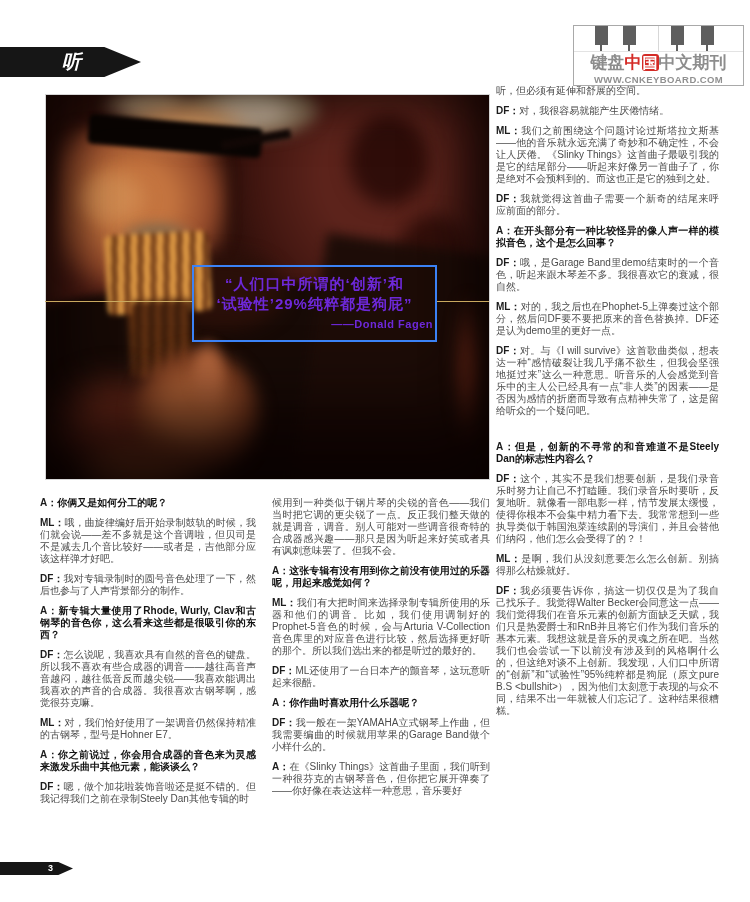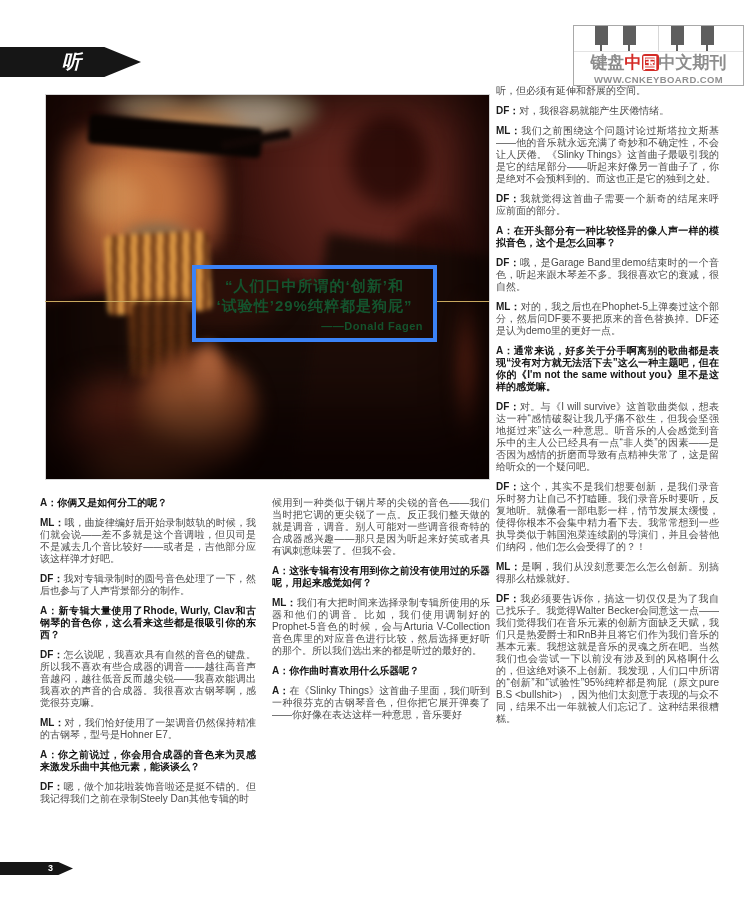--- a/index.html
+++ b/index.html
@@ -91,21 +91,21 @@
   .ph-glow{left:30px;top:345px;width:130px;height:60px;border-radius:50%;
     background:radial-gradient(ellipse,#9c4d28 30%,rgba(100,45,22,0) 80%);filter:blur(10px);}
   .ph-vignette{left:0;top:0;width:443px;height:384px;
     box-shadow:inset 0 -60px 70px 10px rgba(8,2,1,.75), inset 0 0 50px 12px rgba(10,3,2,.55);}
   
   .quote-rule{position:absolute;top:301px;height:1px;background:#c9a95f;}
   .rule-left{left:45px;width:147px;}
   .rule-right{left:437px;width:52px;}
   .quote-box{
     position:absolute;left:192px;top:265px;width:245px;height:77px;box-sizing:border-box;
-    border:4px solid #3b82f6;color:#14532d;padding:7px 10px 0;
+    border:2px solid #3b82f6;color:#6d28d9;padding:7px 2px 0;
   }
   .quote-box .ql{
     font-size:15px;font-weight:bold;line-height:20px;letter-spacing:1px;
     text-align:center;white-space:nowrap;
   }
   .quote-box .qa{
     font-size:11px;font-weight:bold;line-height:21px;text-align:right;letter-spacing:.5px;
   }
   
   .col{position:absolute;overflow:hidden;}
@@ -190,33 +190,35 @@
     <p class="q gap"><strong>A：</strong>新专辑大量使用了Rhode, Wurly, Clav和古钢琴的音色你，这么看来这些都是很吸引你的东西？</p>
     <p class="a"><strong>DF：</strong>怎么说呢，我喜欢具有自然的音色的键盘。所以我不喜欢有些合成器的调音——越往高音声音越闷，越往低音反而越尖锐——我喜欢能调出我喜欢的声音的合成器。我很喜欢古钢琴啊，感觉很芬克嘛。</p>
     <p class="a"><strong>ML：</strong>对，我们恰好使用了一架调音仍然保持精准的古钢琴，型号是Hohner E7。</p>
     <p class="q gap"><strong>A：</strong>你之前说过，你会用合成器的音色来为灵感来激发乐曲中其他元素，能谈谈么？</p>
     <p class="a"><strong>DF：</strong>嗯，做个加花啦装饰音啦还是挺不错的。但我记得我们之前在录制Steely Dan其他专辑的时</p>
   </div>
 <div class="col col-mid">
     <p class="a">候用到一种类似于钢片琴的尖锐的音色——我们当时把它调的更尖锐了一点。反正我们整天做的就是调音，调音。别人可能对一些调音很奇特的合成器感兴趣——那只是因为听起来好笑或者具有讽刺意味罢了。但我不会。</p>
     <p class="q"><strong>A：</strong>这张专辑有没有用到你之前没有使用过的乐器呢，用起来感觉如何？</p>
     <p class="a"><strong>ML：</strong>我们有大把时间来选择录制专辑所使用的乐器和他们的调音。比如，我们使用调制好的Prophet-5音色的时候，会与Arturia V-Collection音色库里的对应音色进行比较，然后选择更好听的那个。所以我们选出来的都是听过的最好的。</p>
+    <p class="a"><strong>DF：</strong>ML还使用了一台日本产的颤音琴，这玩意听起来很酷。</p>
     <p class="q gap"><strong>A：</strong>你作曲时喜欢用什么乐器呢？</p>
+    <p class="a"><strong>DF：</strong>我一般在一架YAMAHA立式钢琴上作曲，但我需要编曲的时候就用苹果的Garage Band做个小样什么的。</p>
     <p class="a gap"><strong>A：</strong>在《Slinky Things》这首曲子里面，我们听到一种很芬克的古钢琴音色，但你把它展开弹奏了——你好像在表达这样一种意思，音乐要好</p>
   </div>
 <div class="col col-right">
     <p class="a">听，但必须有延伸和舒展的空间。</p>
     <p class="a"><strong>DF：</strong>对，我很容易就能产生厌倦情绪。</p>
     <p class="a"><strong>ML：</strong>我们之前围绕这个问题讨论过斯塔拉文斯基——他的音乐就永远充满了奇妙和不确定性，不会让人厌倦。《Slinky Things》这首曲子最吸引我的是它的结尾部分——听起来好像另一首曲子了，你是绝对不会预料到的。而这也正是它的独到之处。</p>
     <p class="a"><strong>DF：</strong>我就觉得这首曲子需要一个新奇的结尾来呼应前面的部分。</p>
     <p class="q gap"><strong>A：</strong>在开头部分有一种比较怪异的像人声一样的模拟音色，这个是怎么回事？</p>
     <p class="a"><strong>DF：</strong>哦，是Garage Band里demo结束时的一个音色，听起来跟木琴差不多。我很喜欢它的衰减，很自然。</p>
     <p class="a"><strong>ML：</strong>对的，我之后也在Phophet-5上弹奏过这个部分，然后问DF要不要把原来的音色替换掉。DF还是认为demo里的更好一点。</p>
-    <p class="q gap"><strong>A：</strong>通常来说，好多关于分手啊离别的歌曲都是表现“没有对方就无法活下去”这么一种主题吧，但在你的《I'm not the same without you》里不是这样的感觉嘛。</p>
     <p class="a"><strong>DF：</strong>对。与《I will survive》这首歌曲类似，想表达一种“感情破裂让我几乎痛不欲生，但我会坚强地挺过来”这么一种意思。听音乐的人会感觉到音乐中的主人公已经具有一点“非人类”的因素——是否因为感情的折磨而导致有点精神失常了，这是留给听众的一个疑问吧。</p>
+    <p class="q gap-lg"><strong>A：</strong>但是，创新的不寻常的和音难道不是Steely Dan的标志性内容么？</p>
     <p class="a"><strong>DF：</strong>这个，其实不是我们想要创新，是我们录音乐时努力让自己不打瞌睡。我们录音乐时要听，反复地听。就像看一部电影一样，情节发展太缓慢，使得你根本不会集中精力看下去。我常常想到一些执导类似于韩国泡菜连续剧的导演们，并且会替他们纳闷，他们怎么会受得了的？！</p>
     <p class="a"><strong>ML：</strong>是啊，我们从没刻意要怎么怎么创新。别搞得那么枯燥就好。</p>
     <p class="a"><strong>DF：</strong>我必须要告诉你，搞这一切仅仅是为了我自己找乐子。我觉得Walter Becker会同意这一点——我们觉得我们在音乐元素的创新方面缺乏天赋，我们只是热爱爵士和RnB并且将它们作为我们音乐的基本元素。我想这就是音乐的灵魂之所在吧。当然我们也会尝试一下以前没有涉及到的风格啊什么的，但这绝对谈不上创新。我发现，人们口中所谓的“创新”和“试验性”95%纯粹都是狗屁（原文pure B.S &lt;bullshit&gt;），因为他们太刻意于表现的与众不同，结果不出一年就被人们忘记了。这种结果很糟糕。</p>
   </div>
 
 <div class="page-banner">
   <span>3</span>
 </div>
 
 </body></html>

